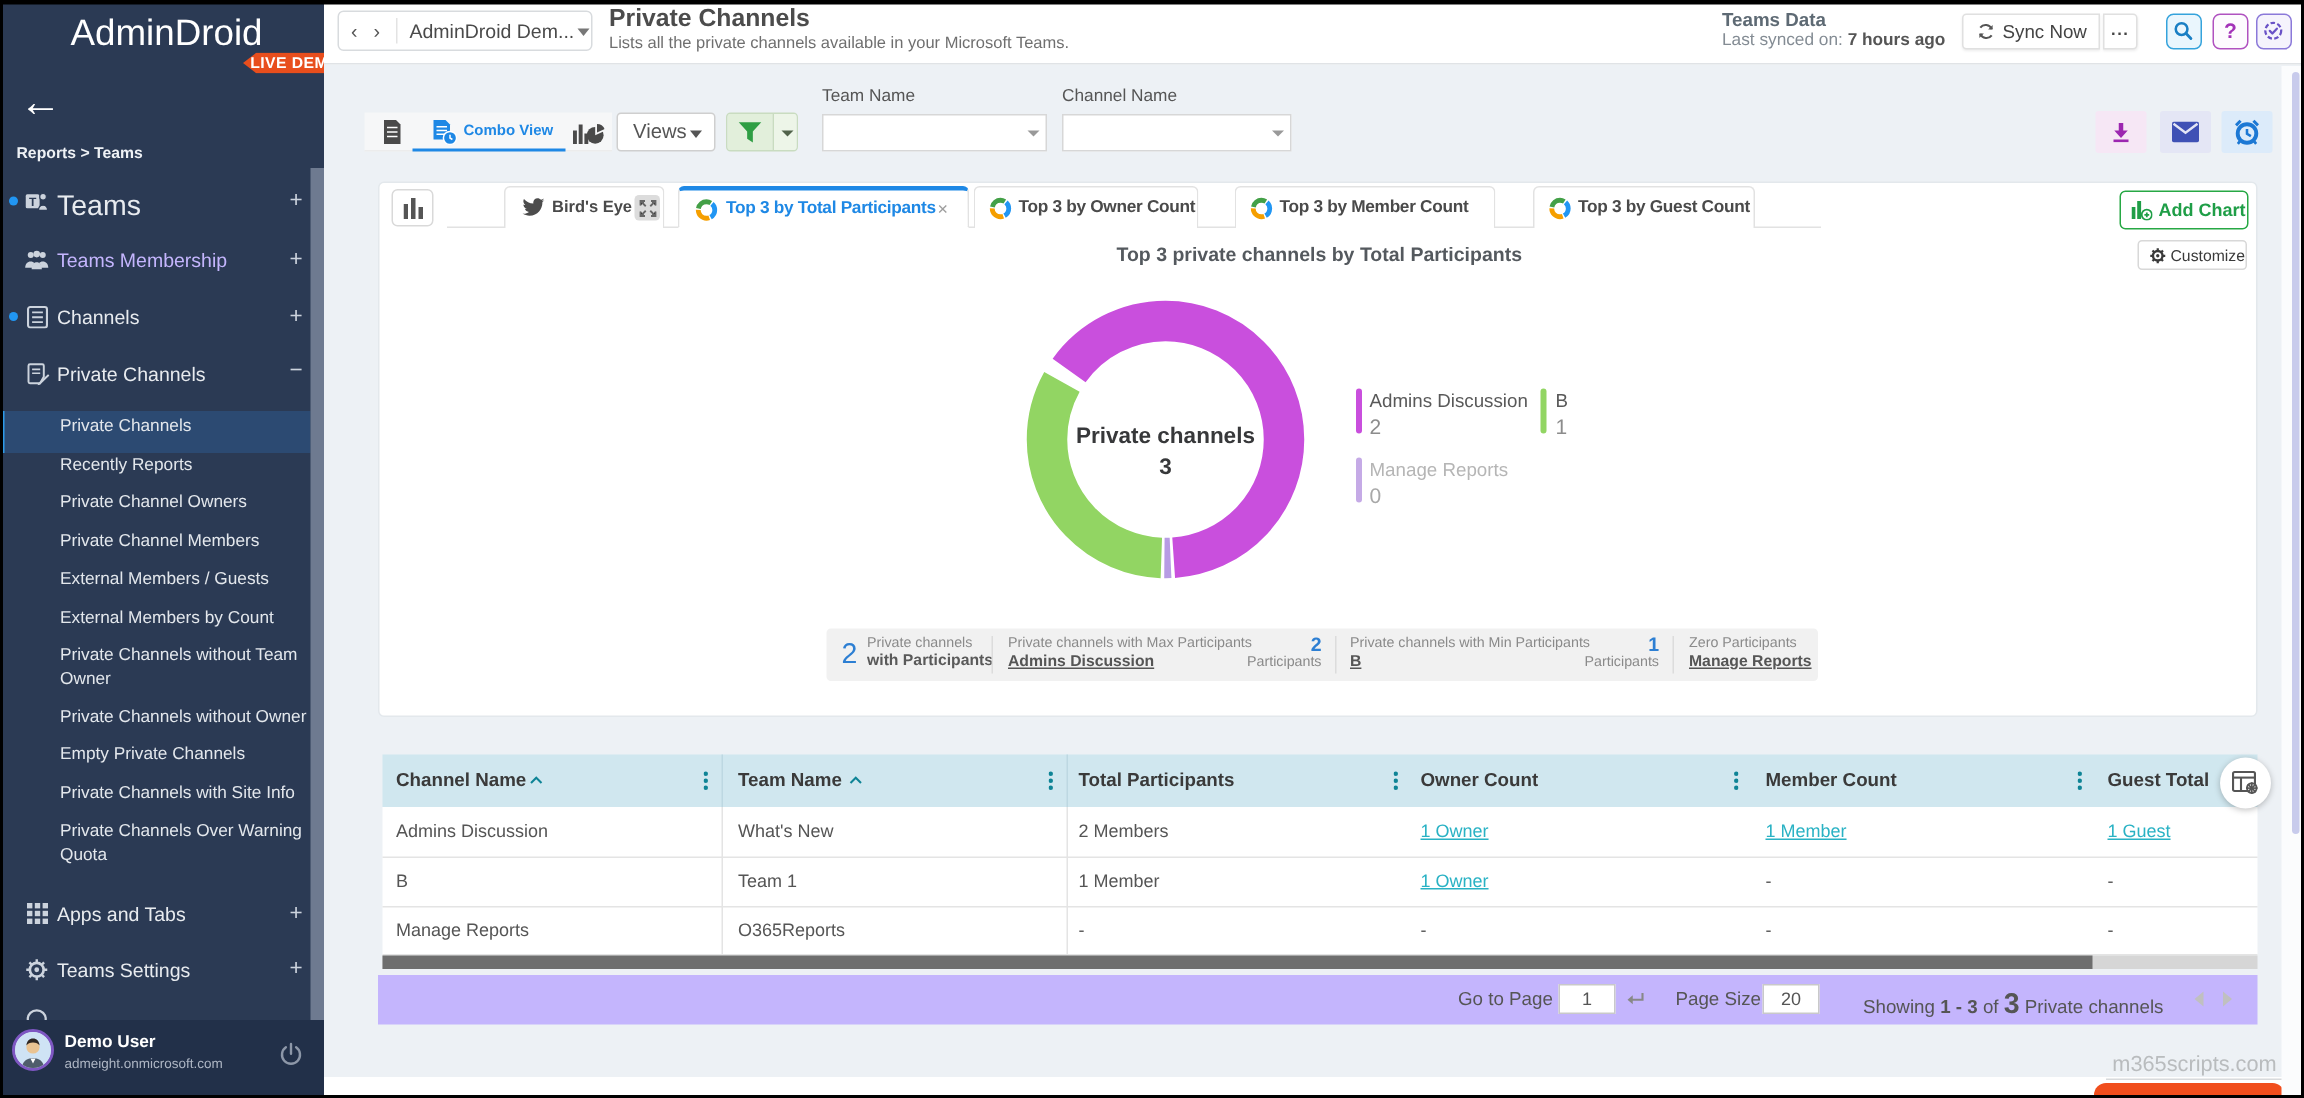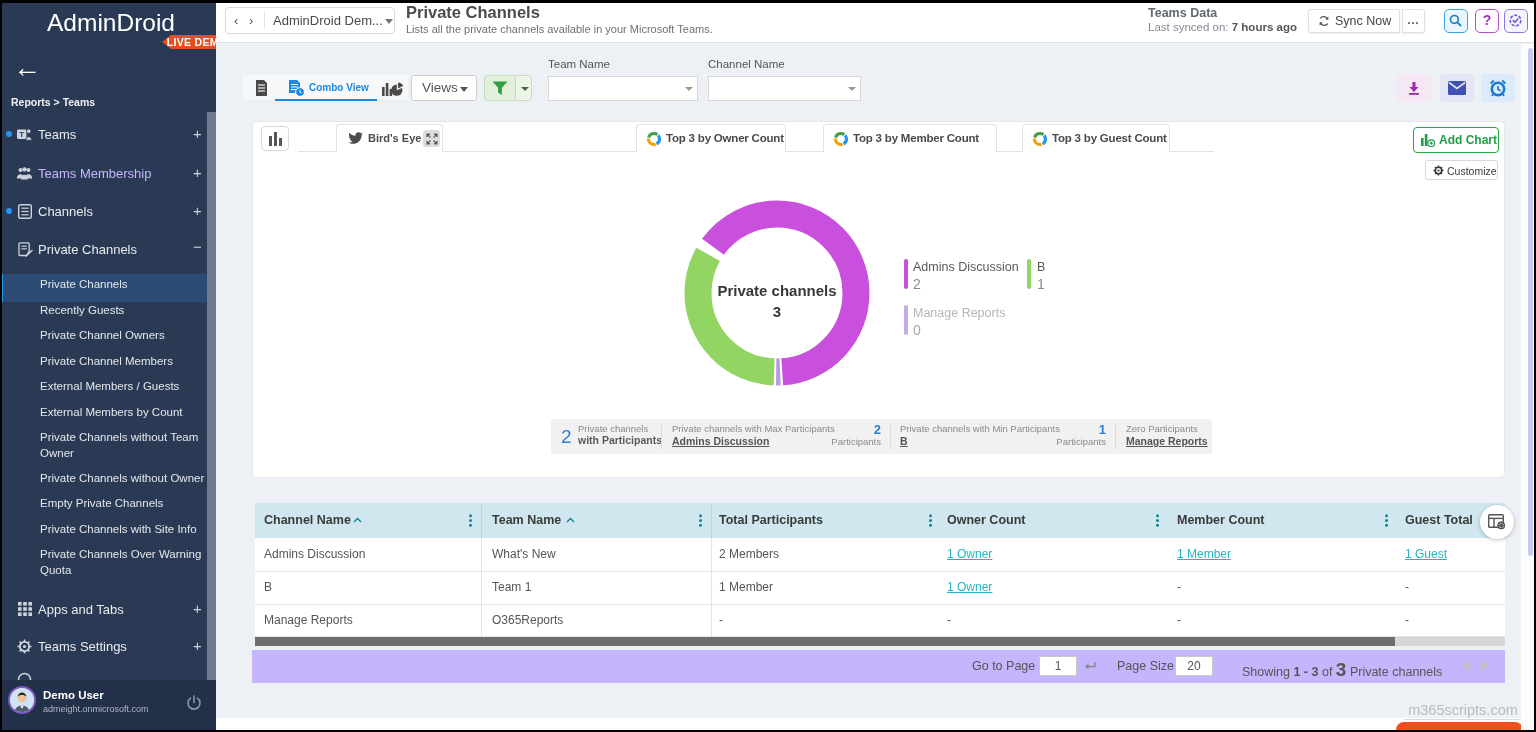--- a/index.html
+++ b/index.html
@@ -21,21 +21,21 @@
   <div class="abs" style="left:6px;top:131px;width:6px;height:6px;border-radius:50%;background:#2196f3;"></div>
   <div class="abs" style="left:6px;top:208px;width:6px;height:6px;border-radius:50%;background:#2196f3;"></div>
   <div class="abs" style="left:17px;top:127px;">
     <svg width="15" height="15" viewBox="0 0 15 15">
         <rect x="0" y="2.5" width="9.4" height="9.4" rx="1.3" fill="#ccd3dd"></rect>
         <text x="4.7" y="10" font-size="8" font-weight="bold" fill="#2b3a54" text-anchor="middle">T</text>
         <circle cx="11.7" cy="4.2" r="2.2" fill="#ccd3dd" stroke="#2b3a54" stroke-width="0.8"></circle>
         <path d="M8.7 13.2c0-2.1 1.3-3.4 3-3.4s3 1.3 3 3.4z" fill="#ccd3dd" stroke="#2b3a54" stroke-width="0.8"></path>
       </svg>
   </div>
-  <div class="abs" style="left:38px;top:127px;color:#e8ebef;font-size:13px;">Teams</div>
+  <div class="abs" style="left:38px;top:127px;color:#e8ebef;font-size:19px;">Teams</div>
   <div class="abs" style="left:193px;top:125px;color:#ccd3dd;font-size:15px;">+</div>
   <div class="abs" style="left:16px;top:166px;">
     <svg width="17" height="15" viewBox="0 0 17 15">
         <circle cx="4.5" cy="4" r="2" fill="#ccd3dd"></circle>
         <circle cx="8.5" cy="3.4" r="2.2" fill="#ccd3dd"></circle>
         <circle cx="12.5" cy="4" r="2" fill="#ccd3dd"></circle>
         <path d="M0.8 12.5c0-2.6 1.5-4.2 3.7-4.2 1 0 1.9.4 2.5 1-.8.8-1.3 1.9-1.3 3.2z" fill="#ccd3dd"></path>
         <path d="M16.2 12.5c0-2.6-1.5-4.2-3.7-4.2-1 0-1.9.4-2.5 1 .8.8 1.3 1.9 1.3 3.2z" fill="#ccd3dd"></path>
         <path d="M5.1 13.5c0-2.9 1.4-4.7 3.4-4.7s3.4 1.8 3.4 4.7z" fill="#ccd3dd"></path>
       </svg>
@@ -59,21 +59,21 @@
         <line x1="3.4" y1="6.8" x2="8.8" y2="6.8" stroke="#ccd3dd" stroke-width="1.1"></line>
         <path d="M7.5 13.5l6.5-6 1 .9-6.4 6.1-1.6.3z" fill="#ccd3dd"></path>
       </svg>
   </div>
   <div class="abs" style="left:38px;top:242px;color:#e8ebef;font-size:13px;">Private Channels</div>
   <div class="abs" style="left:193px;top:238px;color:#ccd3dd;font-size:15px;">−</div>
 </div>
 <div class="abs" style="left:0;top:0;width:216px;">
 <div class="abs" style="left:0;top:274px;width:207px;height:28px;background:#2c4a72;border-left:3px solid #2e9ae8;"></div>
 <div class="abs" style="left:40px;top:277px;width:168px;color:#e3e7ec;font-size:11.5px;line-height:15.5px;">Private Channels</div>
-<div class="abs" style="left:40px;top:303px;width:168px;color:#e3e7ec;font-size:11.5px;line-height:15.5px;">Recently Guests</div>
+<div class="abs" style="left:40px;top:303px;width:168px;color:#e3e7ec;font-size:11.5px;line-height:15.5px;">Recently Reports</div>
 <div class="abs" style="left:40px;top:328px;width:168px;color:#e3e7ec;font-size:11.5px;line-height:15.5px;">Private Channel Owners</div>
 <div class="abs" style="left:40px;top:354px;width:168px;color:#e3e7ec;font-size:11.5px;line-height:15.5px;">Private Channel Members</div>
 <div class="abs" style="left:40px;top:379px;width:168px;color:#e3e7ec;font-size:11.5px;line-height:15.5px;">External Members / Guests</div>
 <div class="abs" style="left:40px;top:405px;width:168px;color:#e3e7ec;font-size:11.5px;line-height:15.5px;">External Members by Count</div>
 <div class="abs" style="left:40px;top:430px;width:168px;color:#e3e7ec;font-size:11.5px;line-height:15.5px;">Private Channels without Team<br>Owner</div>
 <div class="abs" style="left:40px;top:471px;width:168px;color:#e3e7ec;font-size:11.5px;line-height:15.5px;">Private Channels without Owner</div>
 <div class="abs" style="left:40px;top:496px;width:168px;color:#e3e7ec;font-size:11.5px;line-height:15.5px;">Empty Private Channels</div>
 <div class="abs" style="left:40px;top:522px;width:168px;color:#e3e7ec;font-size:11.5px;line-height:15.5px;">Private Channels with Site Info</div>
 <div class="abs" style="left:40px;top:547px;width:168px;color:#e3e7ec;font-size:11.5px;line-height:15.5px;">Private Channels Over Warning<br>Quota</div>
 </div>
@@ -270,21 +270,30 @@
           <g stroke="#666" stroke-width="1.2">
             <path d="M1 4V1h3M8 1h3v3M11 8v3H8M4 11H1V8"></path>
             <line x1="1.5" y1="1.5" x2="4.5" y2="4.5"></line>
             <line x1="10.5" y1="1.5" x2="7.5" y2="4.5"></line>
             <line x1="10.5" y1="10.5" x2="7.5" y2="7.5"></line>
             <line x1="1.5" y1="10.5" x2="4.5" y2="7.5"></line>
           </g>
         </svg>
     </div>
   </div>
-  <div class="abs" style="left:383px;top:2px;width:150px;height:28px;border:1px solid #e2e2e2;border-bottom:none;border-radius:4px 4px 0 0;background:#fff;">
+  <div class="abs" style="left:199px;top:2px;width:194px;height:28px;border:1px solid #e2e2e2;border-bottom:1px solid #fff;border-top:3px solid #1e88e5;border-radius:4px 4px 0 0;background:#fff;">
+    <svg class="abs" style="left:10px;top:5px;" width="16" height="16" viewBox="0 0 16 16">
+        <circle cx="8" cy="8" r="5.5" fill="none" stroke="#43a047" stroke-width="3.2" stroke-dasharray="10.56 24" stroke-dashoffset="-18.24"></circle>
+        <circle cx="8" cy="8" r="5.5" fill="none" stroke="#2196f3" stroke-width="3.2" stroke-dasharray="10.56 24" stroke-dashoffset="-29.76"></circle>
+        <circle cx="8" cy="8" r="5.5" fill="none" stroke="#f59f00" stroke-width="3.2" stroke-dasharray="10.56 24" stroke-dashoffset="-6.72"></circle>
+      </svg>
+    <span class="abs" style="left:31px;top:6px;color:#1e88e5;font-size:11.5px;font-weight:bold;letter-spacing:-0.2px;white-space:nowrap;">Top 3 by Total Participants</span>
+    <span class="abs" style="left:172px;top:5px;color:#9e9e9e;font-size:12px;">×</span>
+  </div>
+  <div class="abs" style="left:396px;top:2px;width:150px;height:28px;border:1px solid #e2e2e2;border-bottom:none;border-radius:4px 4px 0 0;background:#fff;">
     <svg class="abs" style="left:9px;top:6px;" width="16" height="16" viewBox="0 0 16 16">
         <circle cx="8" cy="8" r="5.5" fill="none" stroke="#43a047" stroke-width="3.2" stroke-dasharray="10.56 24" stroke-dashoffset="-18.24"></circle>
         <circle cx="8" cy="8" r="5.5" fill="none" stroke="#2196f3" stroke-width="3.2" stroke-dasharray="10.56 24" stroke-dashoffset="-29.76"></circle>
         <circle cx="8" cy="8" r="5.5" fill="none" stroke="#f59f00" stroke-width="3.2" stroke-dasharray="10.56 24" stroke-dashoffset="-6.72"></circle>
       </svg>
     <span class="abs" style="left:29px;top:7px;color:#4a4a4a;font-size:11.5px;font-weight:bold;letter-spacing:-0.2px;white-space:nowrap;">Top 3 by Owner Count</span>
   </div>
   <div class="abs" style="left:570px;top:2px;width:174px;height:28px;border:1px solid #e2e2e2;border-bottom:none;border-radius:4px 4px 0 0;background:#fff;">
     <svg class="abs" style="left:9px;top:6px;" width="16" height="16" viewBox="0 0 16 16">
         <circle cx="8" cy="8" r="5.5" fill="none" stroke="#43a047" stroke-width="3.2" stroke-dasharray="10.56 24" stroke-dashoffset="-18.24"></circle>
@@ -318,20 +327,21 @@
           <line x1="5.5" y1="0.5" x2="5.5" y2="10.5"></line>
           <line x1="0.5" y1="5.5" x2="10.5" y2="5.5"></line>
           <line x1="2" y1="2" x2="9" y2="9"></line>
           <line x1="9" y1="2" x2="2" y2="9"></line>
         </g>
         <circle cx="5.5" cy="5.5" r="3.2" fill="#fff" stroke="#3a3a3a" stroke-width="1.6"></circle>
         <circle cx="5.5" cy="5.5" r="1.1" fill="#3a3a3a"></circle>
       </svg>
     <span class="abs" style="left:21px;top:3.5px;color:#3a3a3a;font-size:10.5px;">Customize</span>
   </div>
+  <div class="abs" style="left:0;top:40px;width:1253px;text-align:center;color:#54595e;font-size:13px;font-weight:bold;">Top 3 private channels by Total Participants</div>
 
   <svg class="abs" style="left:430px;top:77px;" width="188" height="188" viewBox="0 0 188 188">
     <circle cx="94" cy="94" r="79" fill="none" stroke="#c94fdd" stroke-width="27" stroke-dasharray="317.81 178.56" stroke-dashoffset="-297.13"></circle>
     <circle cx="94" cy="94" r="79" fill="none" stroke="#b79ce4" stroke-width="27" stroke-dasharray="4.14 492.23" stroke-dashoffset="-120.65"></circle>
     <circle cx="94" cy="94" r="79" fill="none" stroke="#92d563" stroke-width="27" stroke-dasharray="161.32 335.05" stroke-dashoffset="-126.85"></circle>
   </svg>
   <div class="abs" style="left:430px;top:160px;width:188px;text-align:center;color:#37383a;font-size:15px;font-weight:bold;">Private channels</div>
   <div class="abs" style="left:430px;top:181px;width:188px;text-align:center;color:#37383a;font-size:15px;font-weight:bold;">3</div>
 
   <div class="abs" style="left:651px;top:137px;width:4px;height:30px;border-radius:2px;background:#c94fdd;"></div>

